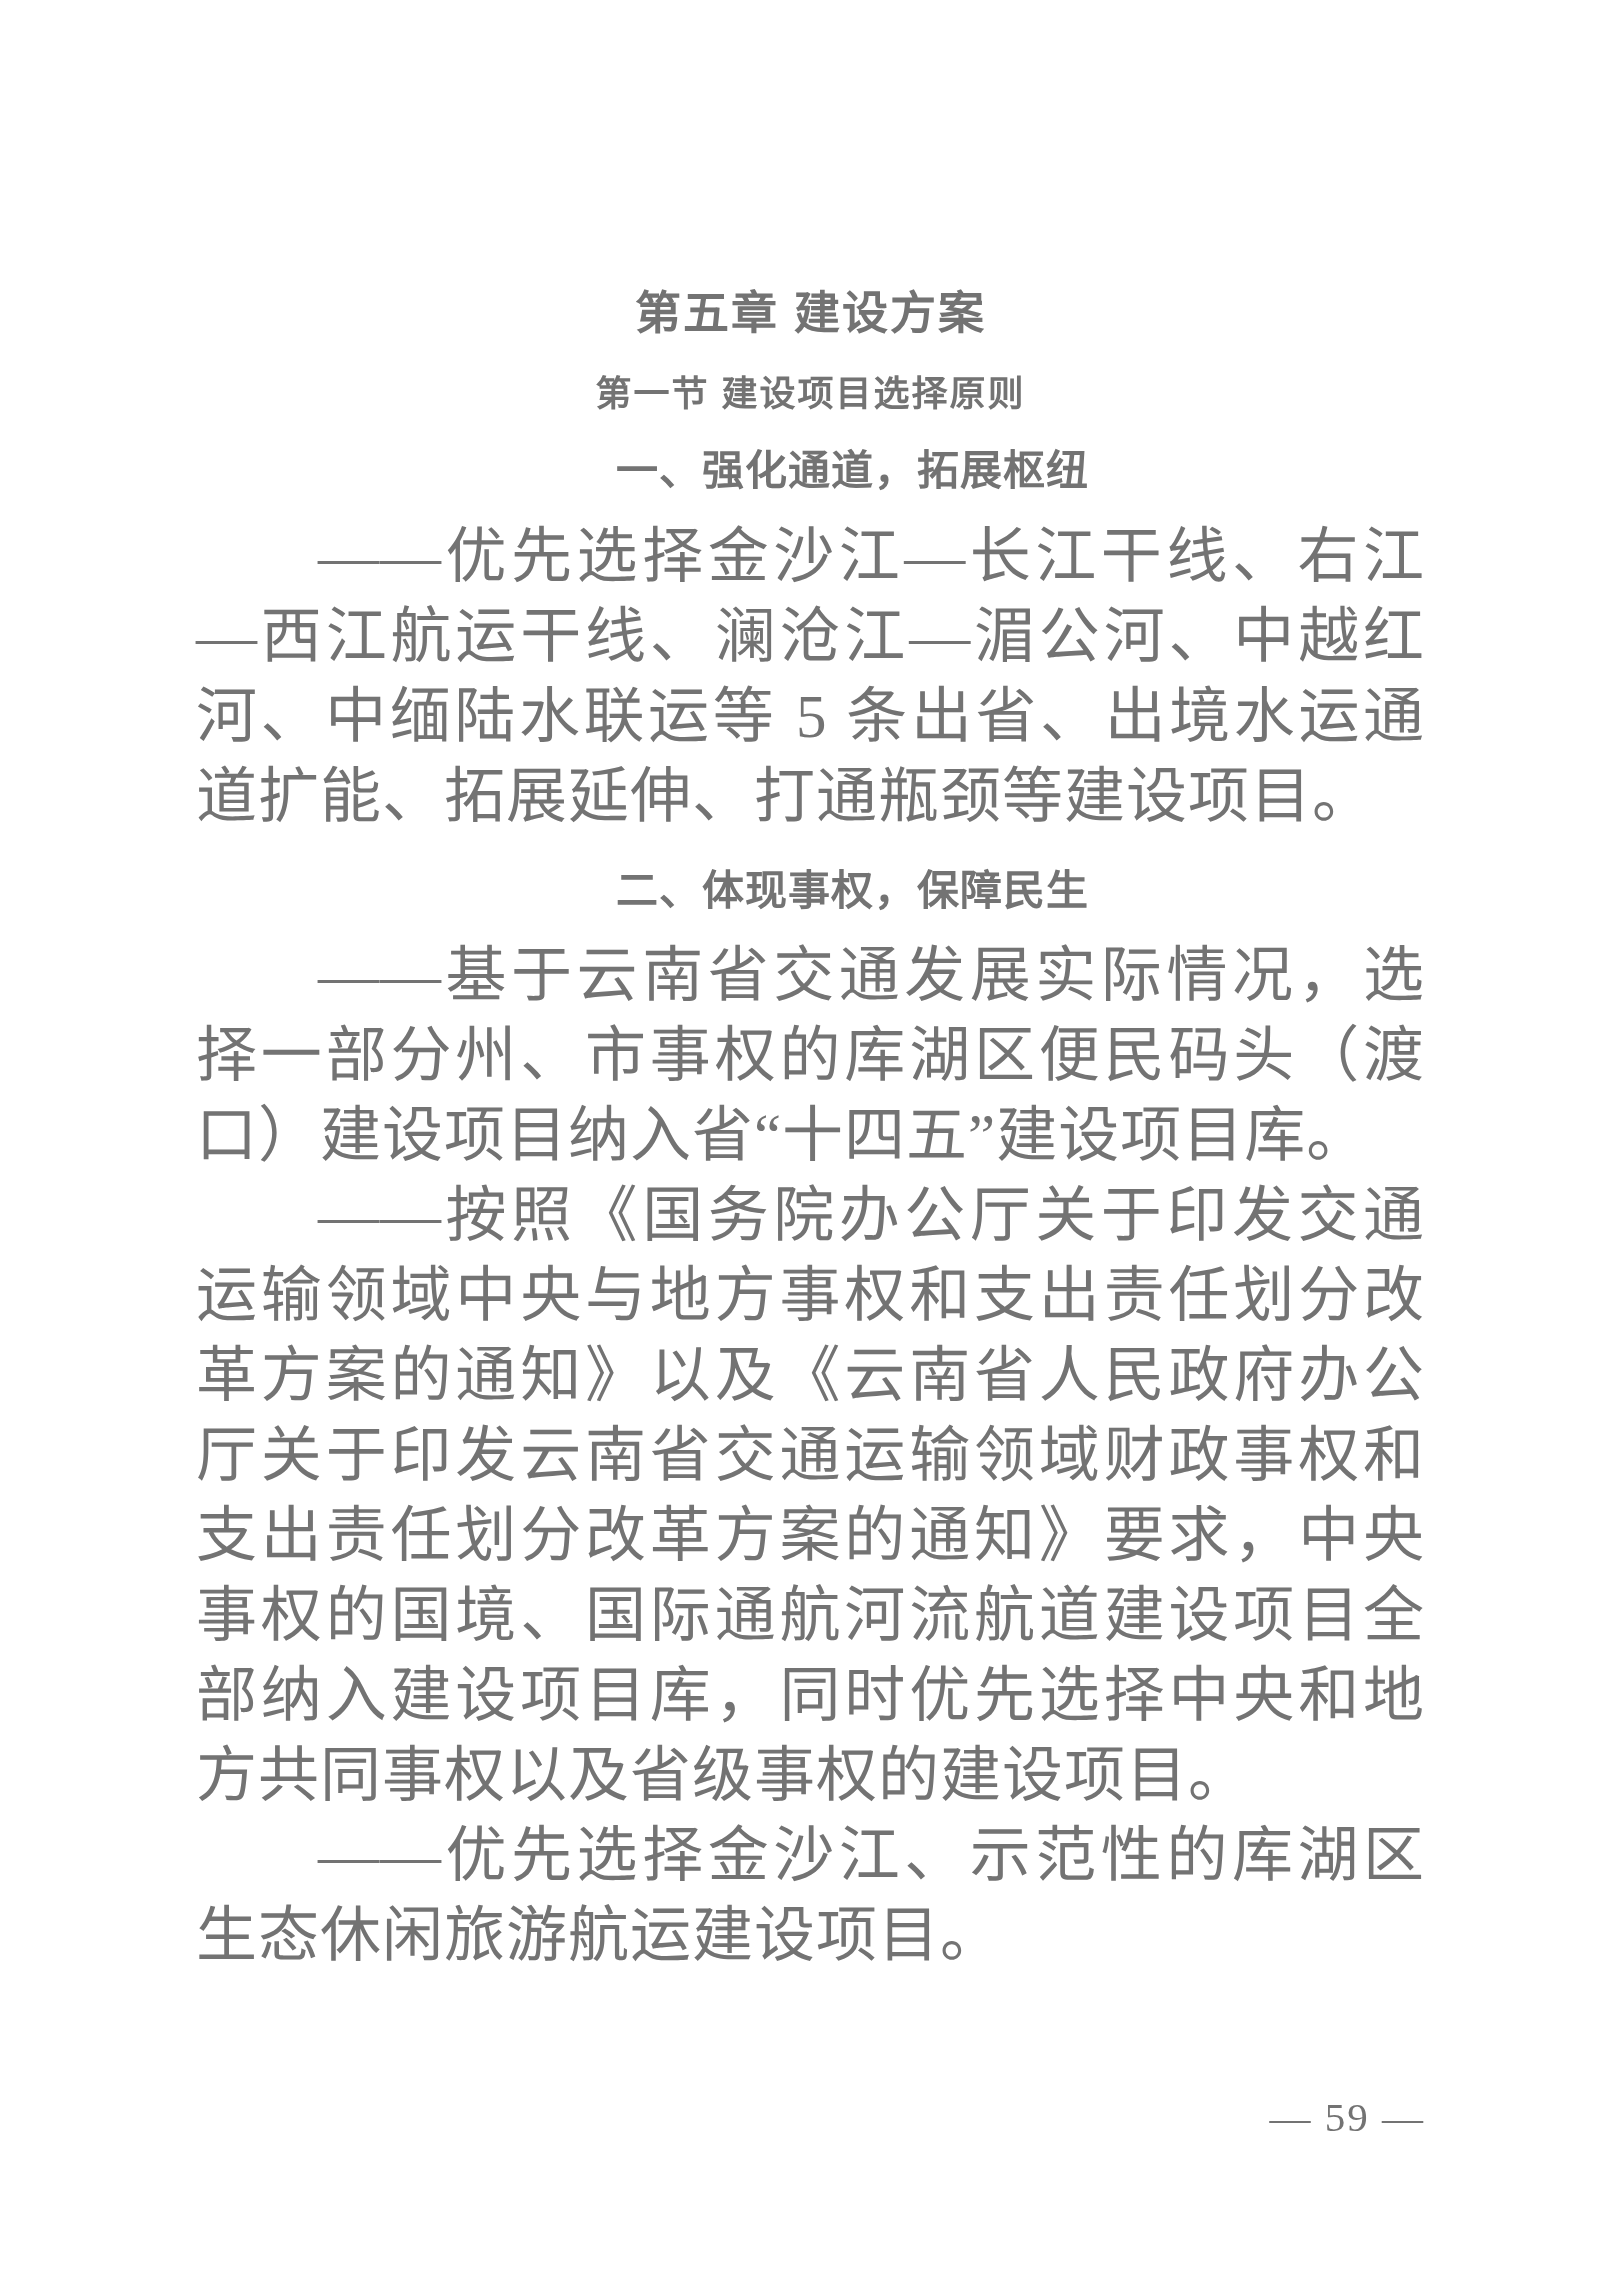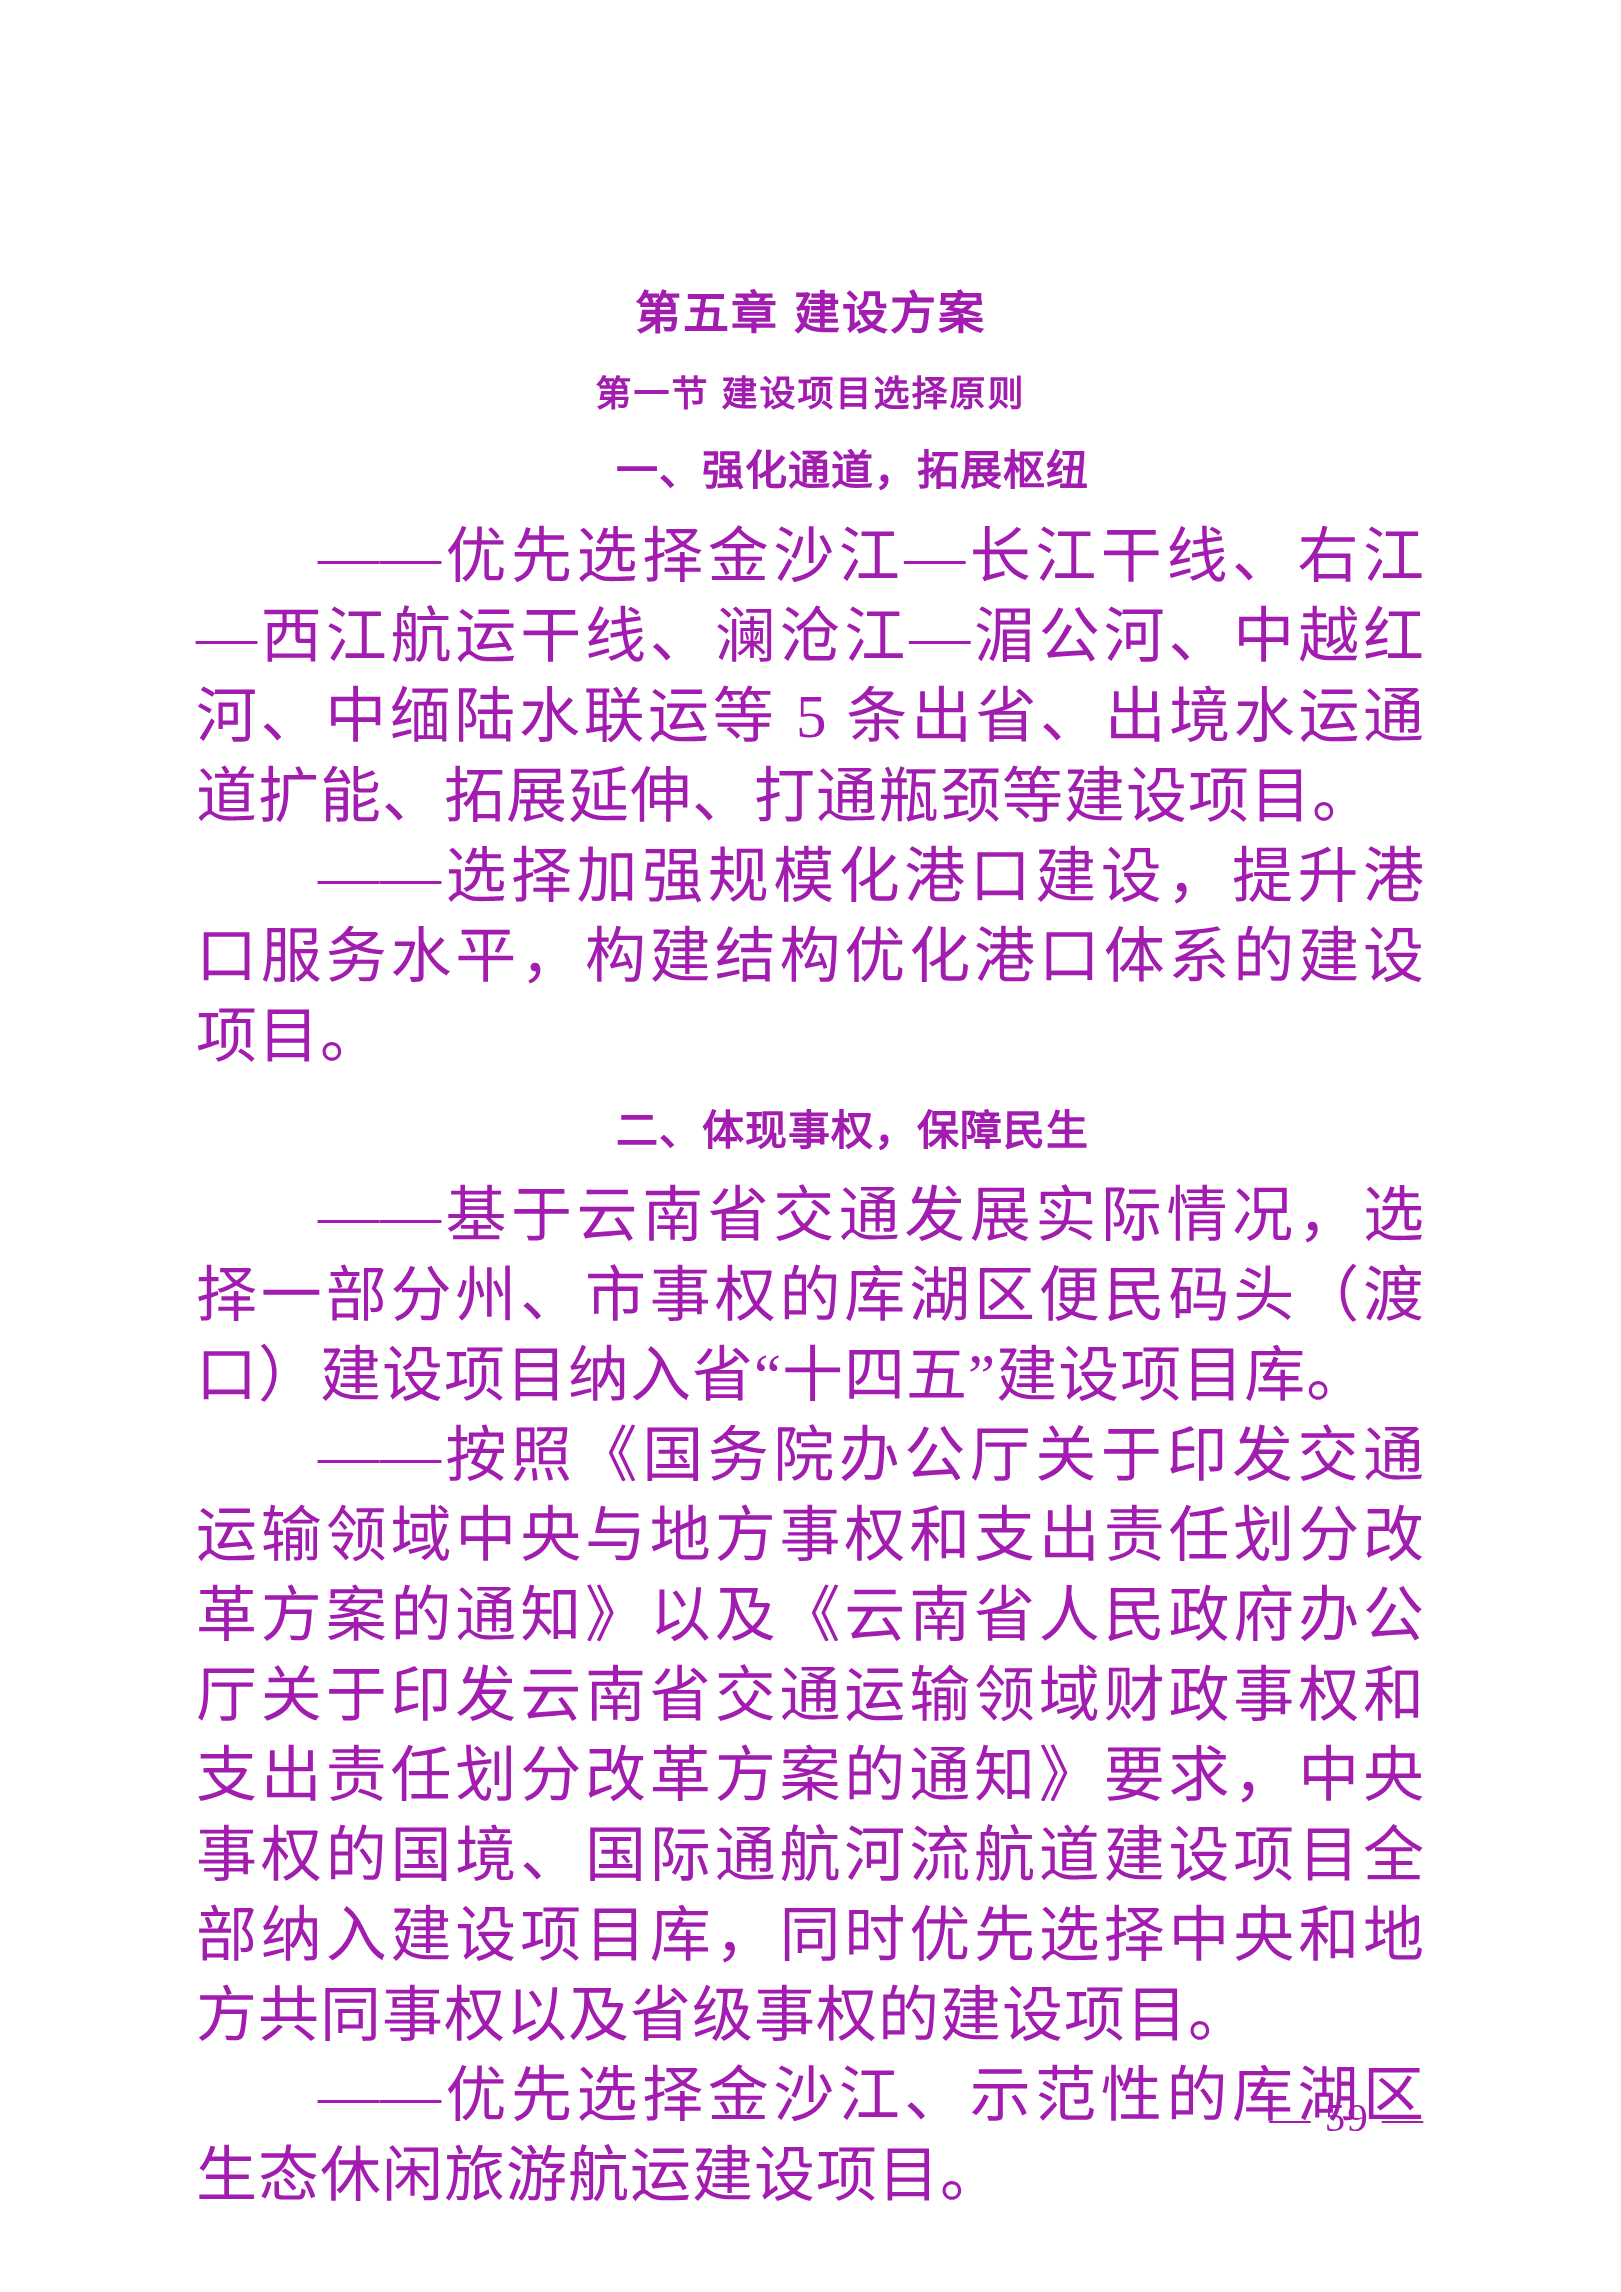--- a/index.html
+++ b/index.html
@@ -5,21 +5,21 @@
   html, body {
     margin: 0;
     padding: 0;
     background: #ffffff;
   }
   .page {
     position: relative;
     width: 1621px;
     height: 2293px;
     background: #ffffff;
-    color: #a21caf;
+    color: #737373;
     box-sizing: border-box;
     padding: 289px 196px 0 196px;
     overflow: hidden;
   }
   .doc-title {
     margin: 0;
     font-family: "Liberation Sans", "DejaVu Sans", sans-serif;
     font-weight: bold;
     font-size: 46px;
     line-height: 49px;
@@ -73,21 +73,20 @@
 </head>
 <body>
 
 <div class="page">
   <h1 class="doc-title">第五章 建设方案</h1>
   <h2 class="doc-subtitle">第一节 建设项目选择原则</h2>
 
   <div class="doc-body" id="doc-body">
       <div class="section-heading">一、强化通道，拓展枢纽</div>
       <div class="paragraph">——优先选择金沙江—长江干线、右江—西江航运干线、澜沧江—湄公河、中越红河、中缅陆水联运等 5 条出省、出境水运通道扩能、拓展延伸、打通瓶颈等建设项目。</div>
-      <div class="paragraph">——选择加强规模化港口建设，提升港口服务水平，构建结构优化港口体系的建设项目。</div>
       <div class="section-heading">二、体现事权，保障民生</div>
       <div class="paragraph">——基于云南省交通发展实际情况，选择一部分州、市事权的库湖区便民码头（渡口）建设项目纳入省“十四五”建设项目库。</div>
       <div class="paragraph">——按照《国务院办公厅关于印发交通运输领域中央与地方事权和支出责任划分改革方案的通知》以及《云南省人民政府办公厅关于印发云南省交通运输领域财政事权和支出责任划分改革方案的通知》要求，中央事权的国境、国际通航河流航道建设项目全部纳入建设项目库，同时优先选择中央和地方共同事权以及省级事权的建设项目。</div>
       <div class="paragraph">——优先选择金沙江、示范性的库湖区生态休闲旅游航运建设项目。</div>
     </div>
 
   <div class="page-number">— 59 —</div>
 </div>
 
 

